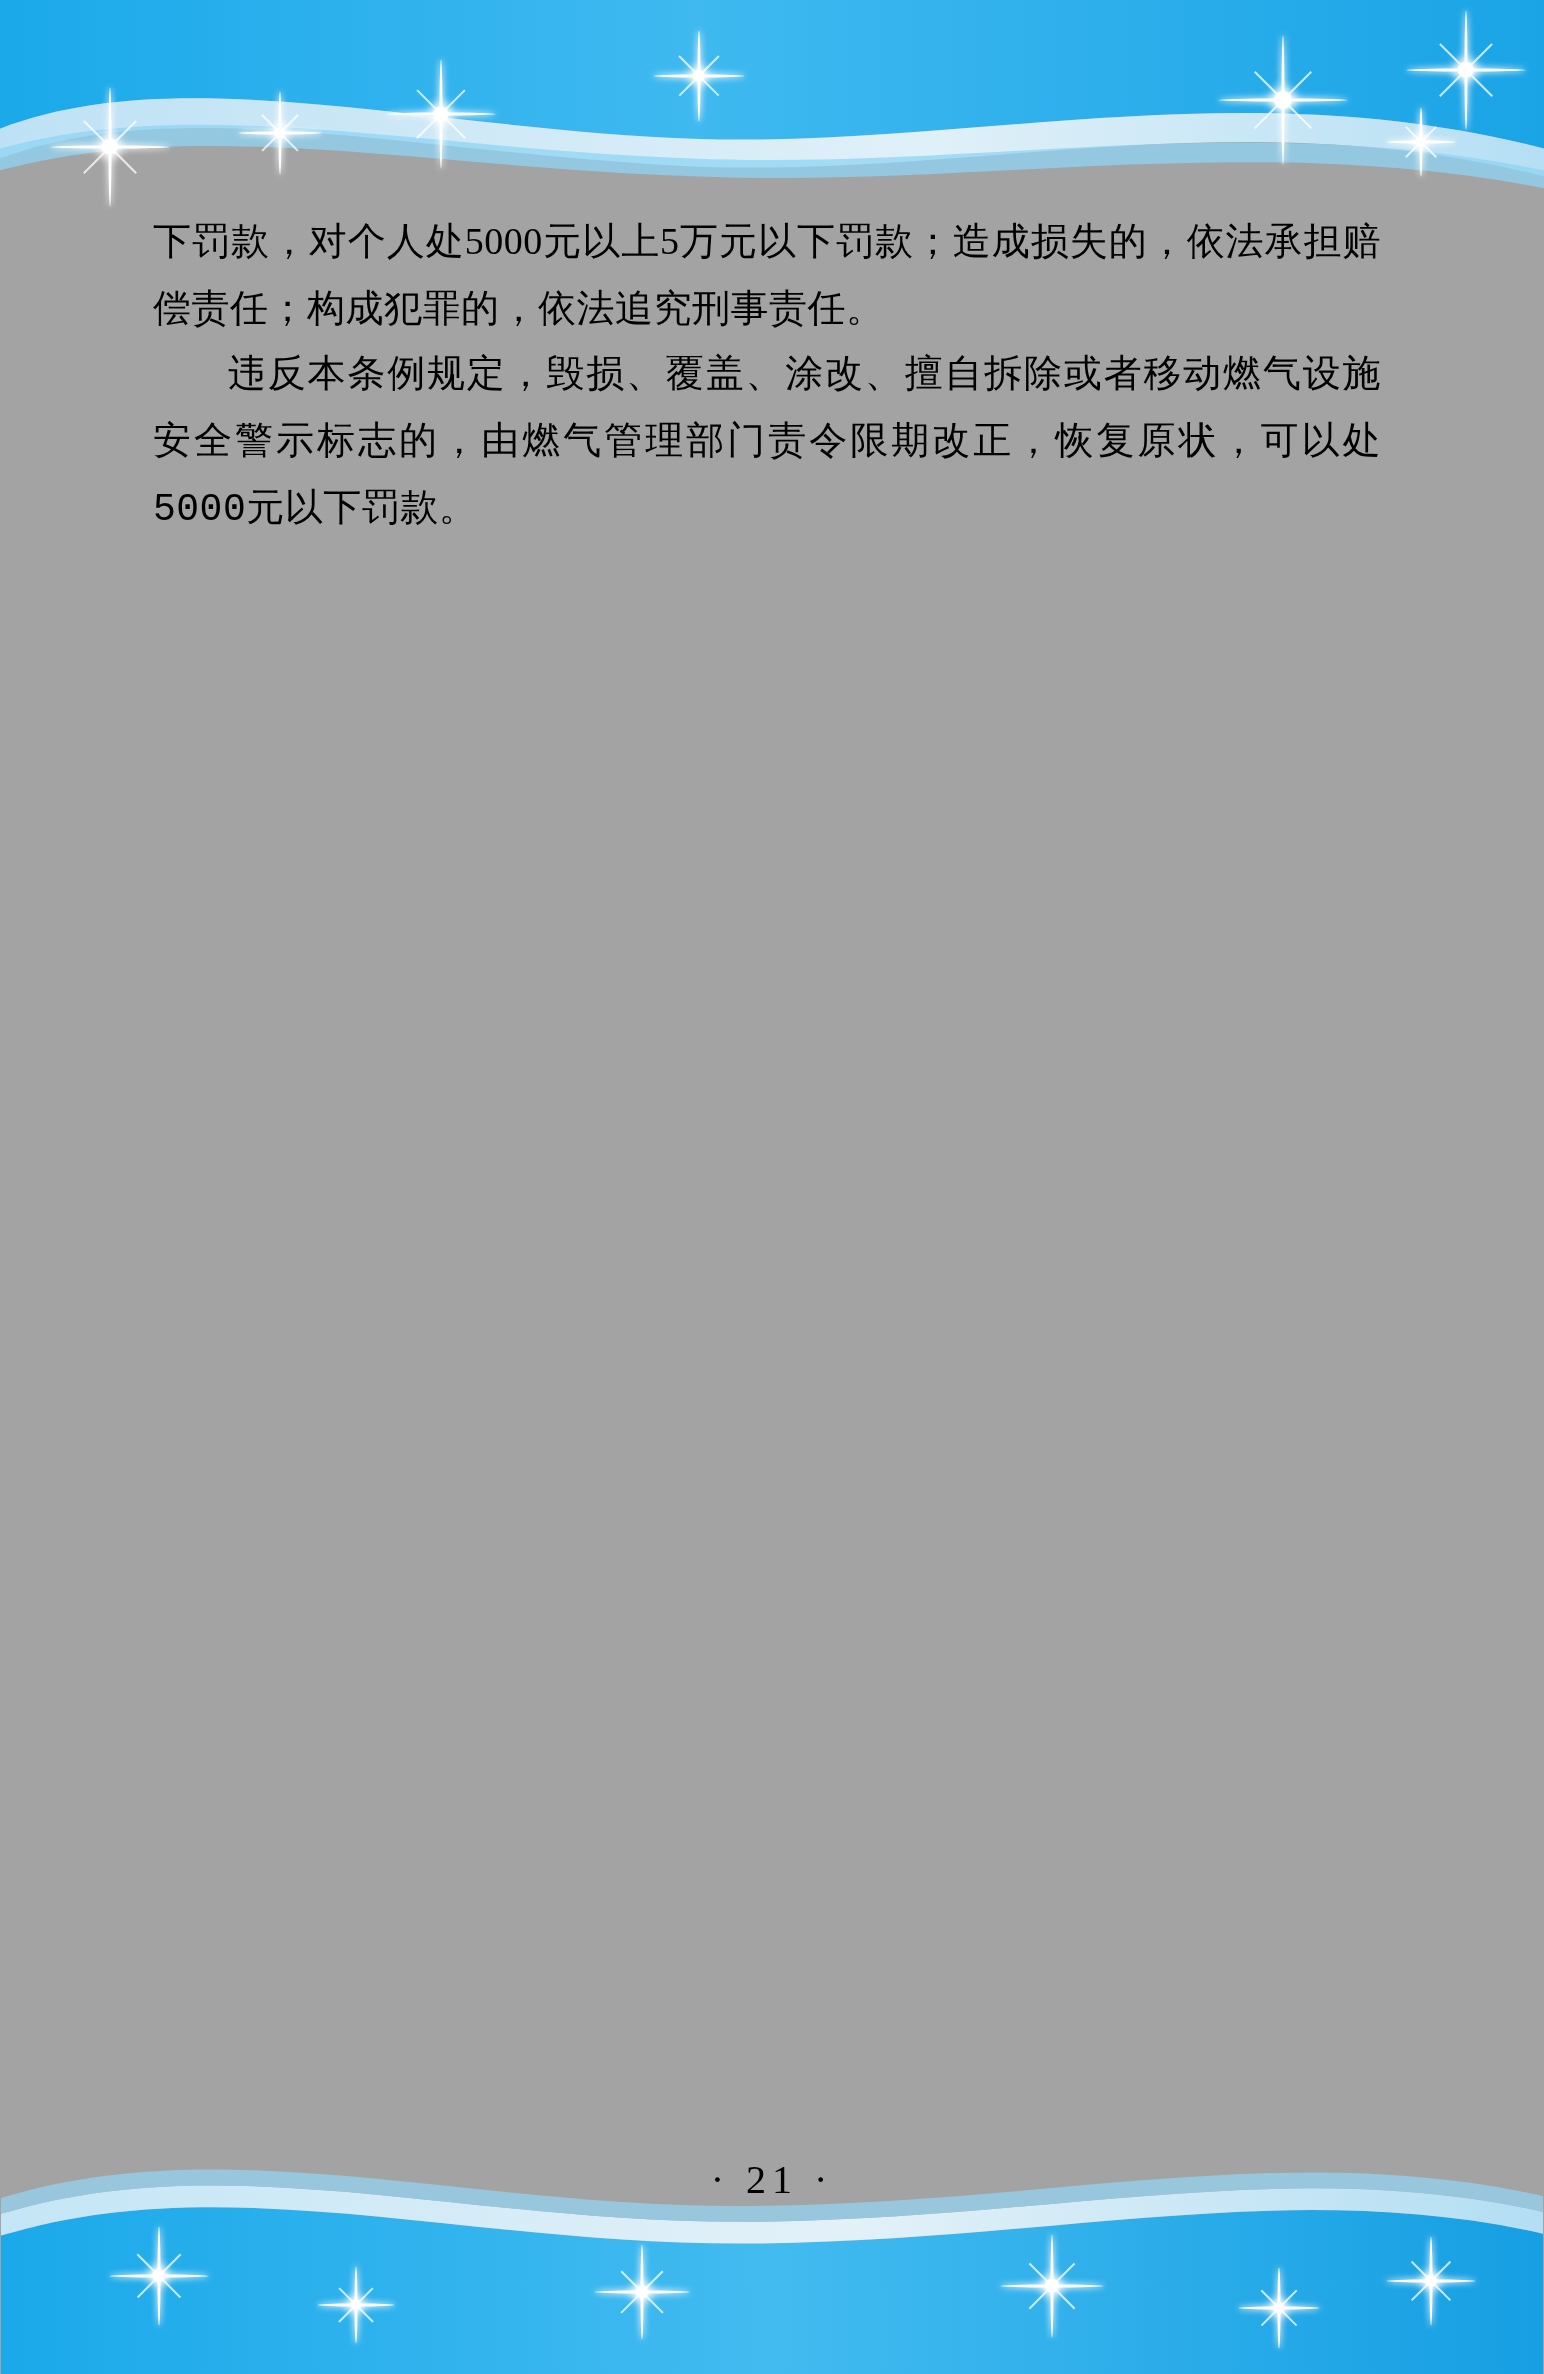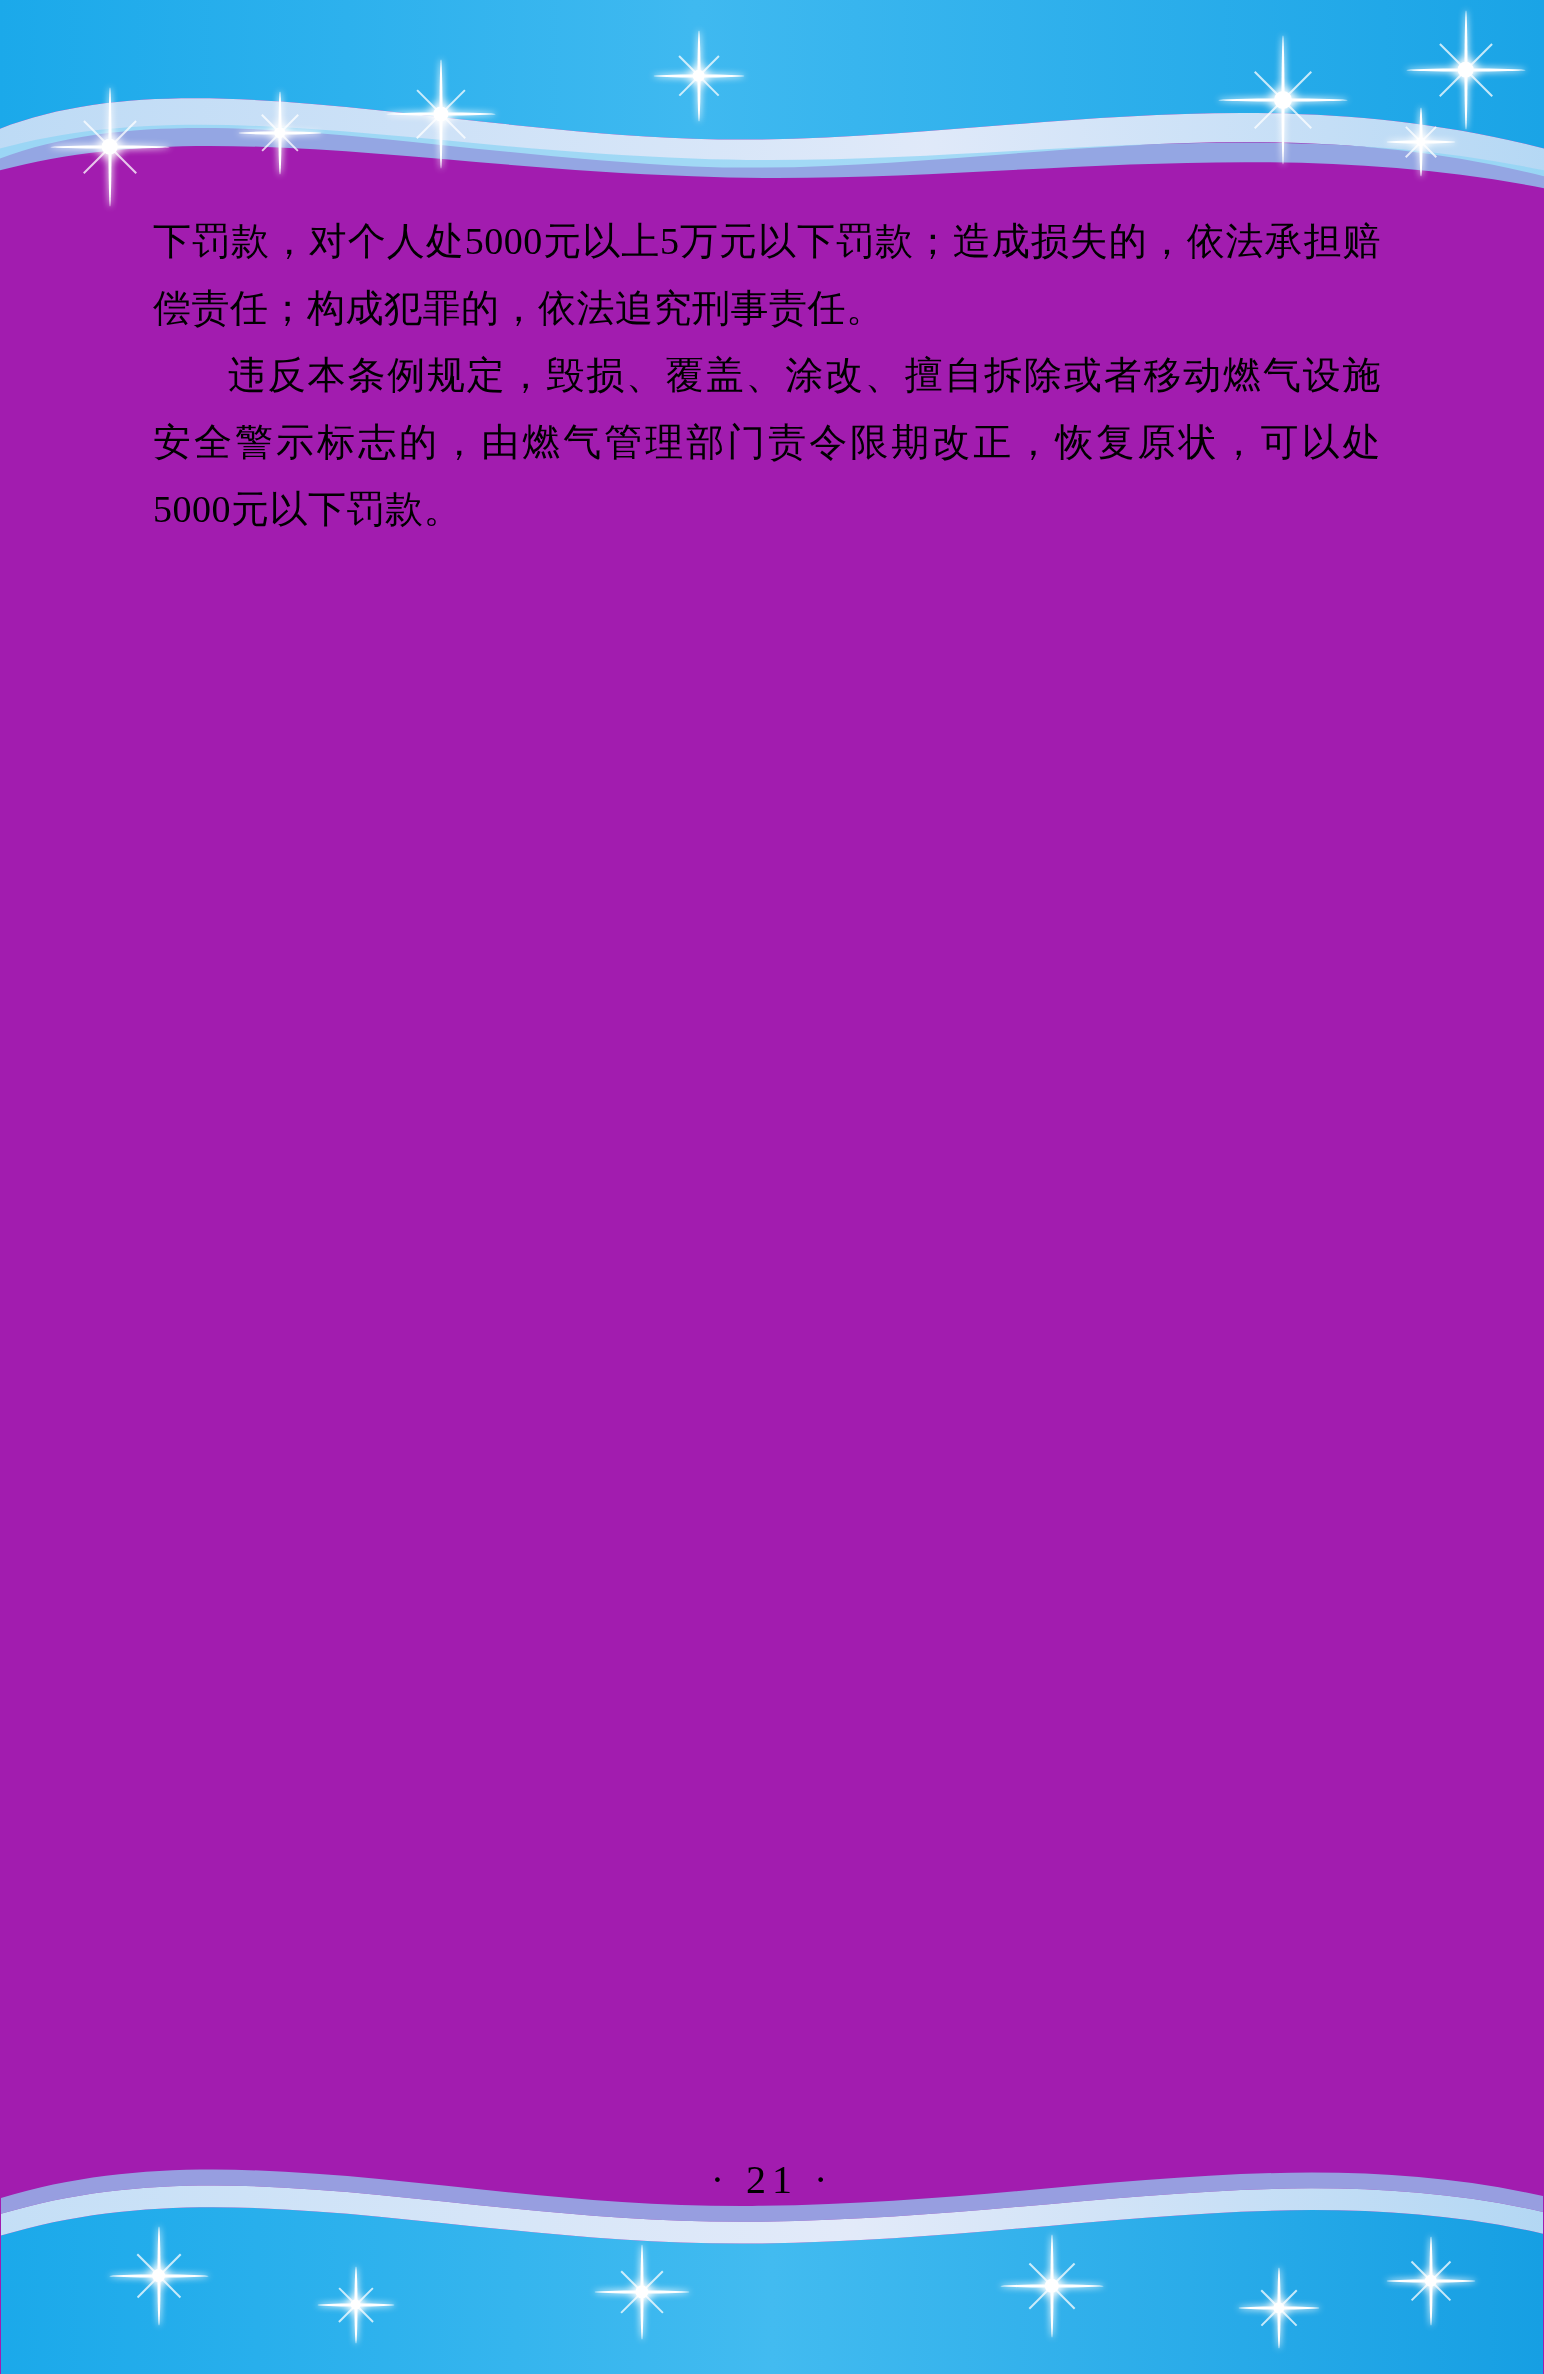--- a/index.html
+++ b/index.html
@@ -11,21 +11,21 @@
     height: 2374px;
     background: #ffffff;
     font-family: "Liberation Serif", serif;
     overflow: hidden;
     position: relative;
   }
   .page {
     position: relative;
     width: 1544px;
     height: 2374px;
-    background: #a21caf;
+    background: #a3a3a3;
     overflow: hidden;
   }
 
   
   .band {
     position: absolute;
     left: 0;
     width: 1544px;
     overflow: hidden;
     pointer-events: none;
@@ -104,20 +104,21 @@
     line-height: 67px;
     color: #000000;
     text-align: justify;
     text-justify: inter-ideograph;
     letter-spacing: 0.5px;
     margin: 0 0 0 0;
     font-family: "Liberation Serif", "DejaVu Serif", serif;
   }
   .para.indent {
     text-indent: 75px;
+    font-family: Liberation Mono, monospace;
   }
 
   .page-number {
     position: absolute;
     left: 0;
     width: 1544px;
     top: 2156px;
     text-align: center;
     font-size: 40px;
     color: #000000;

